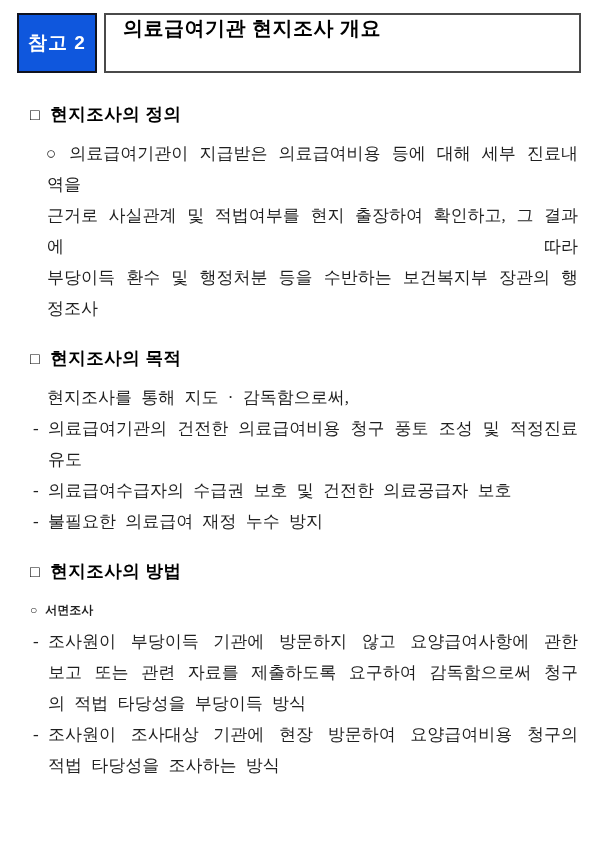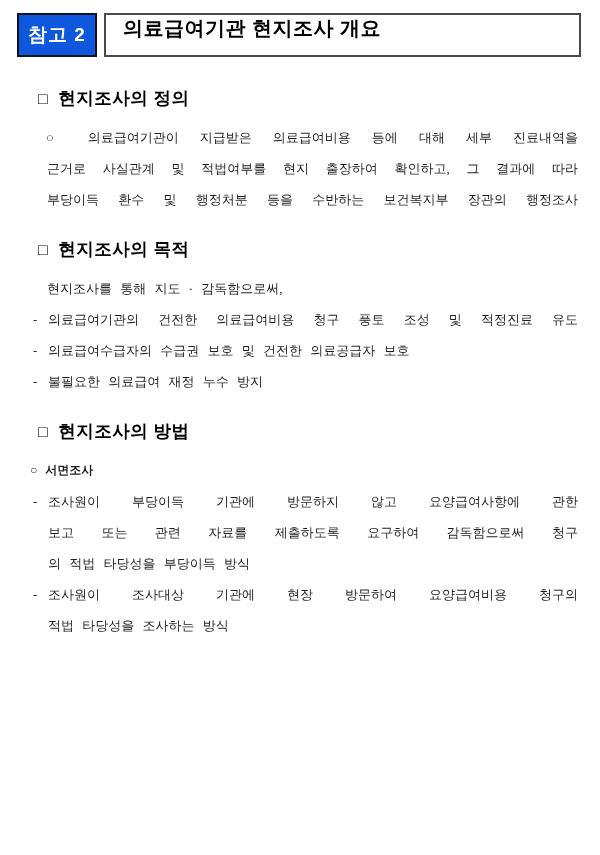--- a/index.html
+++ b/index.html
@@ -6,50 +6,50 @@
   body {
     width:600px; height:855px;
     background:#ffffff;
     font-family:"Liberation Serif", serif;
     color:#1f1f1f;
     overflow:hidden;
   }
   
   .header {
     display:flex; align-items:stretch; gap:7px;
-    margin:13px 19px 0 17px; height:44px;
+    margin:13px 19px 0 17px; height:60px;
     font-family:"Liberation Sans", sans-serif;
   }
   .badge {
     width:80px; box-sizing:border-box;
     display:flex; align-items:center; justify-content:center;
     color:#ffffff; font-weight:bold; font-size:19px; letter-spacing:1px;
     border:2px solid #10131f;
   }
   .title-box {
     flex:1; box-sizing:border-box;
     border:2px solid #4a4a4a;
     display:flex; 
     padding-left:17px;
     font-weight:bold; font-size:20px; color:#000; letter-spacing:0.5px;
   }
   
   section { margin-top:21px; }
   section.first { margin-top:28px; }
   .sec-h {
-    margin:8px; padding:0 22px 0 30px;
+    margin:0; padding:0 22px 0 30px;
     font-family:"Liberation Sans", sans-serif;
     font-size:17.5px; font-weight:bold; color:#000;
     line-height:26px; letter-spacing:0.5px;
   }
   .sec-h .sq { margin-right:10px; font-size:16px; }
   
   .item {
     padding-right:22px;
-    line-height:31px; font-size:13px;
+    line-height:31px; font-size:17px;
     word-spacing:5px;
   }
   .item.mt  { margin-top:10px; }
   .item.mt6 { margin-top:6px; }
   .circA { padding-left:47px; }
   .circA .mk { margin-left:-1px; }
   .circB { padding-left:30px; font-weight:bold; font-size:12px; }
   .dashit { padding-left:48px; position:relative; }
   .dashit .mk { position:absolute; left:33px; top:0; }
   .line.fill {

